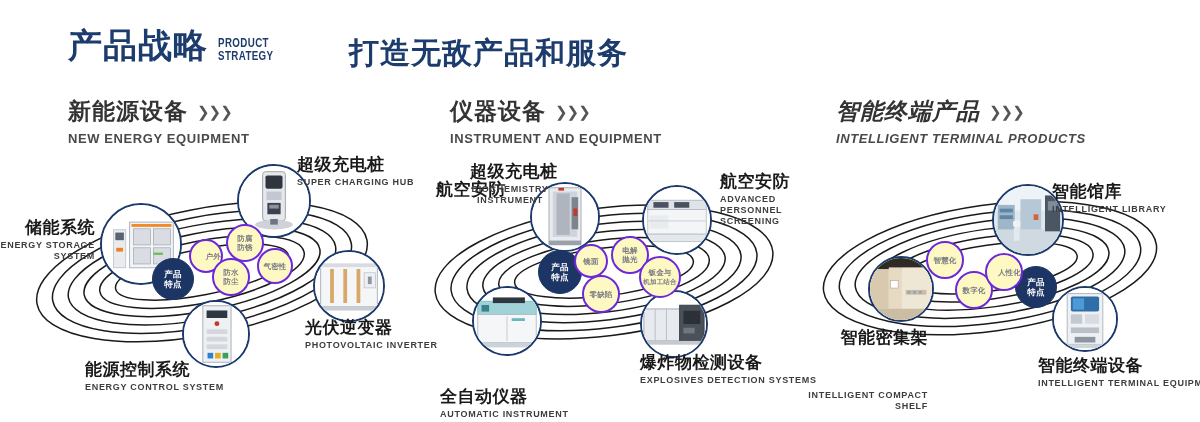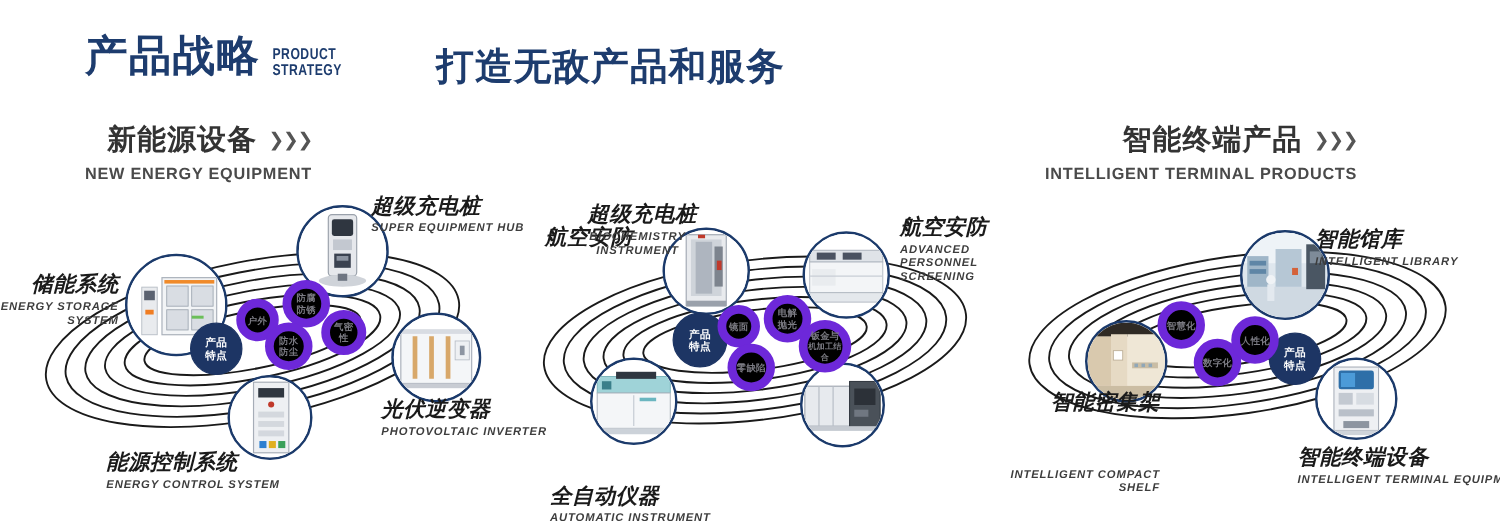--- a/index.html
+++ b/index.html
@@ -20,49 +20,49 @@
     margin-left:10px;margin-bottom:2px;color:#1d3c6e;font-weight:bold;
     font-size:12.5px;line-height:12.5px;letter-spacing:0.5px;
     transform:scaleX(.78);transform-origin:left bottom;white-space:nowrap;
   }
   .hdr-sub{
     position:absolute;left:333px;top:33px;font-size:30px;font-weight:bold;
     color:#1d3c6e;letter-spacing:1px;white-space:nowrap;margin-left:16px;
   }
 
   
-  .sec{position:absolute;text-align:right;}
+  .sec{position:absolute;}
   .sec-cn{font-size:23px;font-weight:bold;color:#333333;letter-spacing:1px;white-space:nowrap;}
   .sec-arrows{display:inline-block;margin-left:9px;color:#555;font-size:15px;letter-spacing:-1px;font-weight:bold;vertical-align:2px;}
   .sec-en{margin-top:4px;font-size:13px;font-weight:bold;color:#4a4a4a;letter-spacing:.6px;white-space:nowrap;}
 
   
   .orbits{position:absolute;left:0;top:0;}
 
   
   .node{
     position:absolute;border-radius:50%;
     border:2.5px solid #1b3a6b;overflow:hidden;background:#ffffff;
     box-sizing:border-box;
   }
   .node .thumb{position:absolute;left:0;top:0;width:100%;height:100%;}
 
   
-  .lab{position:absolute;white-space:nowrap;font-style:italic;}
+  .lab{position:absolute;white-space:nowrap;}
   .lab .cn{font-size:17px;font-weight:bold;color:#1a1a1a;letter-spacing:.5px;line-height:20px;}
   .lab .en{font-size:9px;font-weight:bold;color:#3d3d3d;letter-spacing:.7px;line-height:11px;margin-top:2px;}
   .lab.right{text-align:right;}
 
   
   .bub{
     position:absolute;border-radius:50%;box-sizing:border-box;
     display:flex;align-items:center;justify-content:center;text-align:center;
     font-size:7.5px;line-height:9px;letter-spacing:.2px;
   }
-  .bub.small{border:7px solid #6d28d9;background:#000000;color:#7b7b83;font-weight:bold;}
+  .bub.small{border:2px solid #6d28d9;background:#fef9c3;color:#7b7b83;font-weight:bold;}
   .bub.main{
     background:#1d3564;color:#ffffff;font-weight:bold;font-size:8.5px;line-height:10px;
     border:1px solid #1d3564;
   }
   .bub span{display:block;}
 </style>
 </head>
 <body>
 
 <div class="stage">
@@ -73,21 +73,25 @@
       <div>PRODUCT</div>
       <div>STRATEGY</div>
     </div>
   </div>
   <div class="hdr-sub">打造无敌产品和服务</div>
 
   <div class="sec" style="left:68px;top:96px;">
     <div class="sec-cn"><span>新能源设备</span><span class="sec-arrows">❯❯❯</span></div>
     <div class="sec-en">NEW ENERGY EQUIPMENT</div>
   </div>
-  <div class="sec" style="left:836px;top:96px;">
+  <div class="sec" style="left:450px;top:96px;">
+    <div class="sec-cn"><span>仪器设备</span><span class="sec-arrows">❯❯❯</span></div>
+    <div class="sec-en">INSTRUMENT AND EQUIPMENT</div>
+  </div>
+  <div class="sec" style="left:836px;top:96px;font-style:italic;">
     <div class="sec-cn"><span>智能终端产品</span><span class="sec-arrows">❯❯❯</span></div>
     <div class="sec-en">INTELLIGENT TERMINAL PRODUCTS</div>
   </div>
 
   <svg class="orbits" width="1200" height="422" viewBox="0 0 1200 422">
     <defs>
       <g id="ringset">
         <ellipse rx="168" ry="63" fill="none"></ellipse>
         <ellipse rx="152" ry="55" fill="none"></ellipse>
         <ellipse rx="136" ry="47" fill="none"></ellipse>
@@ -152,21 +156,21 @@
       <rect x="28" y="10" width="18" height="14" rx="2" fill="#2f3640"></rect>
       <rect x="29" y="27" width="16" height="9" fill="#c3c8d0"></rect>
       <rect x="30" y="39" width="14" height="12" fill="#3a4250"></rect>
       <rect x="32" y="41" width="10" height="4" fill="#8b93a0"></rect>
       <ellipse cx="37" cy="62" rx="20" ry="5" fill="#cfd3d9"></ellipse>
       <rect x="33" y="56" width="8" height="6" fill="#6f7682"></rect>
     </svg>
   </div>
   <div class="lab" style="left:297px;top:155px;">
     <div class="cn">超级充电桩</div>
-    <div class="en">SUPER EQUIPMENT HUB</div>
+    <div class="en">SUPER CHARGING HUB</div>
   </div>
 
   <div class="node" style="left:313px;top:250px;width:72px;height:72px;">
     <svg class="thumb" viewBox="0 0 72 72">
       <rect x="0" y="0" width="72" height="72" fill="#ffffff"></rect>
       <rect x="6" y="14" width="60" height="44" fill="#f4f6f8" stroke="#aab1bb" stroke-width="1"></rect>
       <rect x="6" y="12" width="60" height="4" fill="#d8dce2"></rect>
       <rect x="16" y="18" width="4" height="36" fill="#d8a86a"></rect>
       <rect x="30" y="18" width="4" height="36" fill="#d8a86a"></rect>
       <rect x="44" y="18" width="4" height="36" fill="#d8a86a"></rect>
@@ -198,21 +202,21 @@
     <div class="cn">能源控制系统</div>
     <div class="en">ENERGY CONTROL SYSTEM</div>
   </div>
 
   <div class="bub main" style="left:152px;top:258px;width:42px;height:42px;">
     <div>
         <span>产品</span>
         <span>特点</span>
       </div>
   </div>
-  <div class="bub small" style="left:189px;top:239px;width:34px;height:34px;">
+  <div class="bub small" style="left:189px;top:239px;width:34px;height:34px;justify-content:flex-end;">
     <div>
         <span>户外</span>
       </div>
   </div>
   <div class="bub small" style="left:226px;top:224px;width:38px;height:38px;">
     <div>
         <span>防腐</span>
         <span>防锈</span>
       </div>
   </div>
@@ -286,20 +290,24 @@
     <svg class="thumb" viewBox="0 0 68 68">
       <rect x="0" y="0" width="68" height="68" fill="#ffffff"></rect>
       <rect x="2" y="18" width="38" height="34" fill="#e7eaee" stroke="#9aa1ab" stroke-width=".9"></rect>
       <line x1="14" y1="18" x2="14" y2="52" stroke="#b7bdc6" stroke-width="1"></line>
       <line x1="26" y1="18" x2="26" y2="52" stroke="#b7bdc6" stroke-width="1"></line>
       <rect x="40" y="14" width="26" height="40" fill="#4a5159" stroke="#343a42" stroke-width=".9"></rect>
       <rect x="44" y="20" width="18" height="14" fill="#2c3138"></rect>
       <rect x="44" y="38" width="12" height="6" fill="#707781"></rect>
       <rect x="2" y="52" width="64" height="4" fill="#c5cad1"></rect>
     </svg>
+  </div>
+  <div class="lab" style="left:640px;top:353px;">
+    <div class="cn">爆炸物检测设备</div>
+    <div class="en">EXPLOSIVES DETECTION SYSTEMS</div>
   </div>
 
   <div class="bub main" style="left:538px;top:250px;width:44px;height:44px;">
     <div>
         <span>产品</span>
         <span>特点</span>
       </div>
   </div>
   <div class="bub small" style="left:574px;top:244px;width:34px;height:34px;">
     <div>
@@ -353,21 +361,21 @@
       <rect x="20" y="10" width="14" height="44" fill="#e6dac4"></rect>
       <rect x="34" y="10" width="32" height="44" fill="#efe7d6"></rect>
       <rect x="22" y="24" width="8" height="8" fill="#ffffff" stroke="#b9ab92" stroke-width=".7"></rect>
       <rect x="38" y="34" width="22" height="5" fill="#c9bda5"></rect>
       <rect x="40" y="35" width="3" height="3" fill="#8fa7b8"></rect>
       <rect x="46" y="35" width="3" height="3" fill="#8fa7b8"></rect>
       <rect x="52" y="35" width="3" height="3" fill="#8fa7b8"></rect>
       <rect x="0" y="54" width="66" height="12" fill="#cbbda3"></rect>
     </svg>
   </div>
-  <div class="lab right" style="left:800px;top:312px;width:128px;">
+  <div class="lab right" style="left:800px;top:328px;width:128px;">
     <div class="cn">智能密集架</div>
     <div class="en" style="white-space:normal;margin-top:42px;">INTELLIGENT COMPACT SHELF</div>
   </div>
 
   <div class="node" style="left:1052px;top:286px;width:66px;height:66px;">
     <svg class="thumb" viewBox="0 0 66 66">
       <rect x="0" y="0" width="66" height="66" fill="#ffffff"></rect>
       <rect x="14" y="6" width="38" height="54" fill="#eef0f3" stroke="#a7aeb8" stroke-width=".9"></rect>
       <rect x="18" y="9" width="30" height="16" rx="2" fill="#2e6fa8"></rect>
       <rect x="20" y="11" width="12" height="12" fill="#4c9bd8"></rect>

